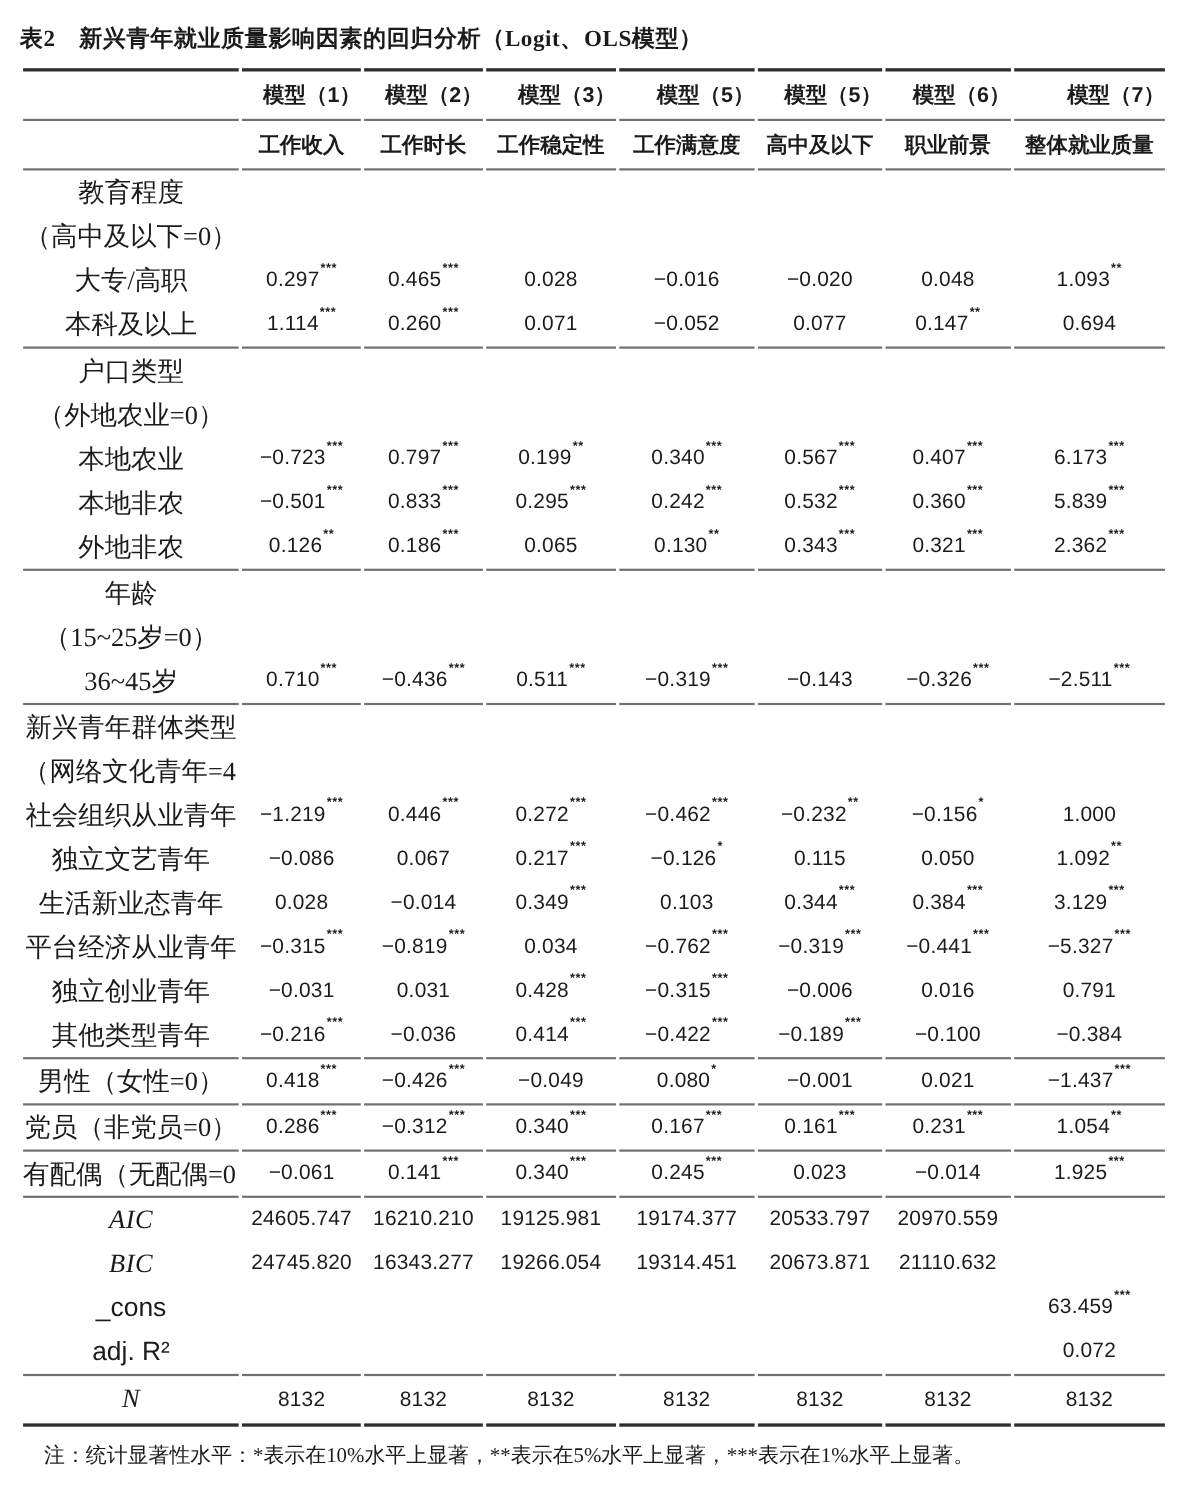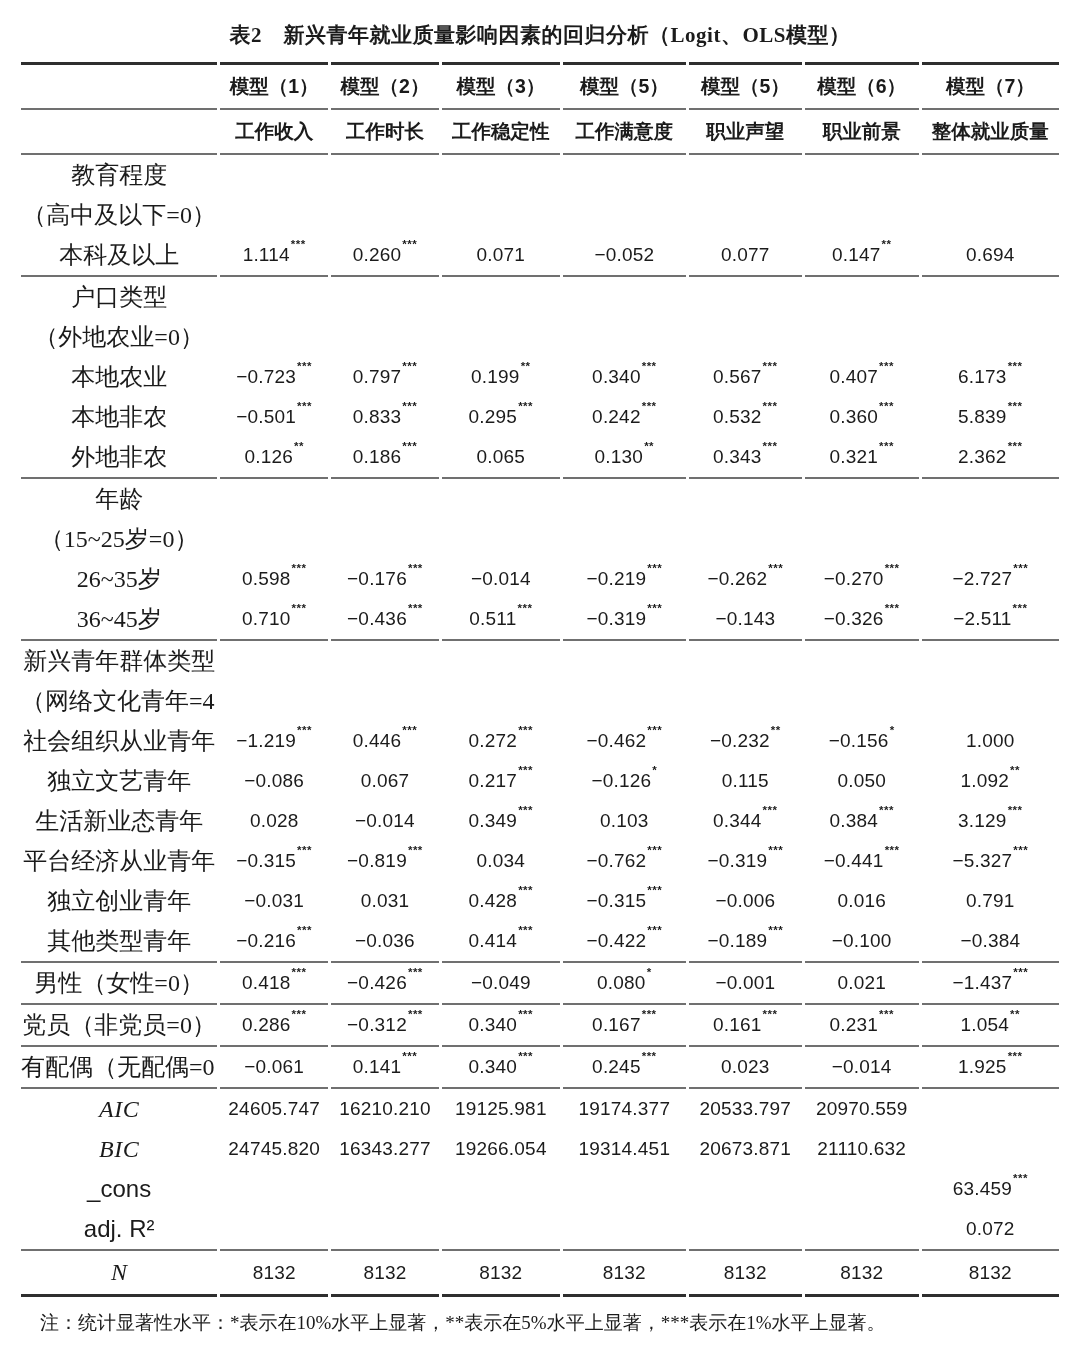--- a/index.html
+++ b/index.html
@@ -3,21 +3,21 @@
 <meta charset="utf-8">
 <style>
   html,body { margin:0; padding:0; }
   body {
     width:1080px; height:1353px; background:#ffffff;
     font-family:"Liberation Serif","DejaVu Serif",serif;
     color:#1b1b1b; overflow:hidden;
   }
   .page { padding:10px 18px 0 18px; }
   .title {
-    text-align:center; font-size:21px; font-weight:700;
+    font-size:21px; font-weight:700;
     letter-spacing:0.5px; padding:11px 0 13px 0;
     font-family:"Liberation Serif","DejaVu Serif",serif;
   }
   table.reg {
     width:100%; table-layout:fixed;
     border-collapse:separate; border-spacing:3px 0;
   }
   col.w0{width:19.3%} col.w1{width:10.6%} col.w2{width:10.6%}
   col.w3{width:11.6%} col.w4{width:12.1%} col.w5{width:11.1%}
   col.w6{width:11.2%} col.w7{width:13.5%}
@@ -26,21 +26,21 @@
     font-size:19px; font-weight:400; overflow:hidden; white-space:nowrap;
   }
   thead th {
     font-family:"Liberation Sans","DejaVu Sans",sans-serif;
     font-weight:700; font-size:19.5px; height:43px;
   }
   td.val { font-family:"Liberation Sans","DejaVu Sans",sans-serif; font-size:19px; letter-spacing:0.2px; }
   td.lbl { font-size:24px; }
   .fmt-italic { font-style:italic; font-family:"Liberation Serif","DejaVu Serif",serif; letter-spacing:0.5px;margin-top:30px; }
   .fmt-sans { font-family:"Liberation Sans","DejaVu Sans",sans-serif; font-style:normal; font-size:18.5px; }
-  .rule-top    { border-top:3.5px solid #2e2e2e; }
+  .rule-top    { border-top:3.5px solid #2e2e2e;text-align:right; }
   .rule-thin   { border-bottom:2px solid #707070; }
   .rule-thick  { border-bottom:3.5px solid #2e2e2e; }
   .row-tall td { height:43px; }
   sup.sig {
     font-size:11.5px; line-height:0; position:relative; top:-6px;
     margin-left:1px; letter-spacing:0.5px; font-weight:700;
   }
   .note {
     font-size:19px; padding:13px 4px 0 22px; text-align:left;
     font-family:"Liberation Serif","DejaVu Serif",serif;
@@ -73,21 +73,21 @@
           <th class="rule-top rule-thin">模型（5）</th>
           <th class="rule-top rule-thin">模型（6）</th>
           <th class="rule-top rule-thin">模型（7）</th>
         </tr>
         <tr>
           <th class="rule-thin"></th>
           <th class="rule-thin">工作收入</th>
           <th class="rule-thin">工作时长</th>
           <th class="rule-thin">工作稳定性</th>
           <th class="rule-thin">工作满意度</th>
-          <th class="rule-thin">职业声望</th>
+          <th class="rule-thin">高中及以下</th>
           <th class="rule-thin">职业前景</th>
           <th class="rule-thin">整体就业质量</th>
         </tr>
       </thead>
     <tbody>
         <tr>
           <td class="lbl">教育程度</td>
           <td class="val"></td>
           <td class="val"></td>
           <td class="val"></td>
@@ -98,20 +98,30 @@
         </tr>
         <tr>
           <td class="lbl">（高中及以下=0）</td>
           <td class="val"></td>
           <td class="val"></td>
           <td class="val"></td>
           <td class="val"></td>
           <td class="val"></td>
           <td class="val"></td>
           <td class="val"></td>
+        </tr>
+        <tr>
+          <td class="lbl">大专/高职</td>
+          <td class="val">0.297<sup class="sig">***</sup></td>
+          <td class="val">0.465<sup class="sig">***</sup></td>
+          <td class="val">0.028</td>
+          <td class="val">−0.016</td>
+          <td class="val">−0.020</td>
+          <td class="val">0.048</td>
+          <td class="val">1.093<sup class="sig">**</sup></td>
         </tr>
         <tr>
           <td class="lbl rule-thin">本科及以上</td>
           <td class="val rule-thin">1.114<sup class="sig">***</sup></td>
           <td class="val rule-thin">0.260<sup class="sig">***</sup></td>
           <td class="val rule-thin">0.071</td>
           <td class="val rule-thin">−0.052</td>
           <td class="val rule-thin">0.077</td>
           <td class="val rule-thin">0.147<sup class="sig">**</sup></td>
           <td class="val rule-thin">0.694</td>
@@ -180,30 +190,20 @@
           <td class="lbl">（15~25岁=0）</td>
           <td class="val"></td>
           <td class="val"></td>
           <td class="val"></td>
           <td class="val"></td>
           <td class="val"></td>
           <td class="val"></td>
           <td class="val"></td>
         </tr>
         <tr>
-          <td class="lbl">26~35岁</td>
-          <td class="val">0.598<sup class="sig">***</sup></td>
-          <td class="val">−0.176<sup class="sig">***</sup></td>
-          <td class="val">−0.014</td>
-          <td class="val">−0.219<sup class="sig">***</sup></td>
-          <td class="val">−0.262<sup class="sig">***</sup></td>
-          <td class="val">−0.270<sup class="sig">***</sup></td>
-          <td class="val">−2.727<sup class="sig">***</sup></td>
-        </tr>
-        <tr>
           <td class="lbl rule-thin">36~45岁</td>
           <td class="val rule-thin">0.710<sup class="sig">***</sup></td>
           <td class="val rule-thin">−0.436<sup class="sig">***</sup></td>
           <td class="val rule-thin">0.511<sup class="sig">***</sup></td>
           <td class="val rule-thin">−0.319<sup class="sig">***</sup></td>
           <td class="val rule-thin">−0.143</td>
           <td class="val rule-thin">−0.326<sup class="sig">***</sup></td>
           <td class="val rule-thin">−2.511<sup class="sig">***</sup></td>
         </tr>
         <tr>

